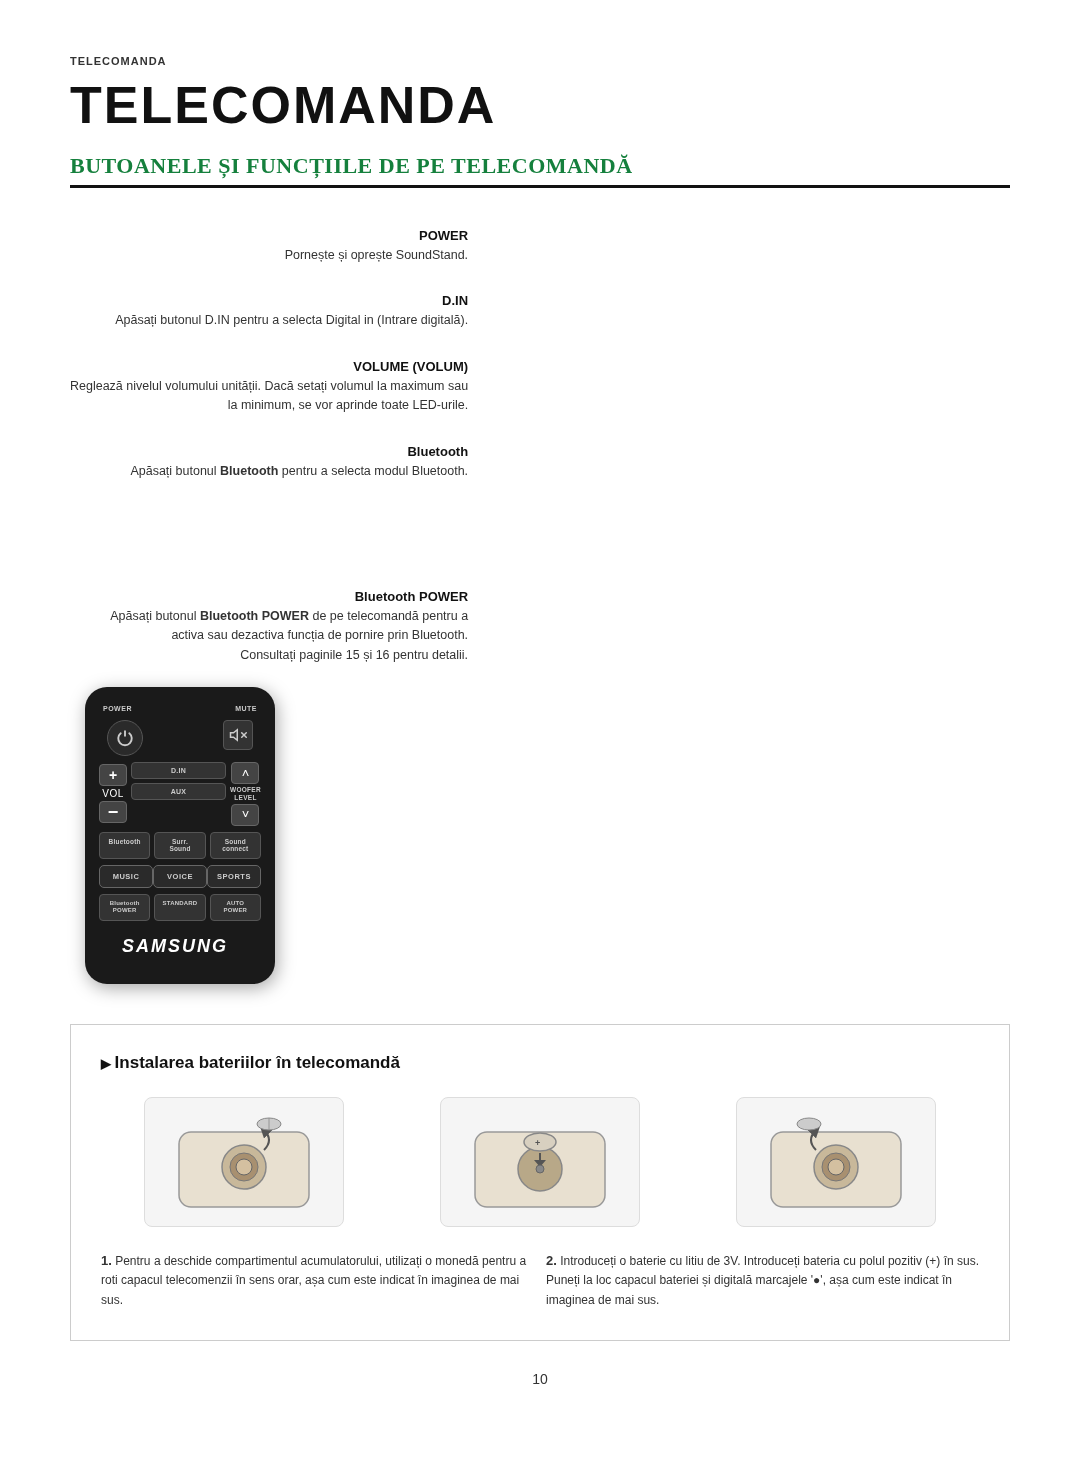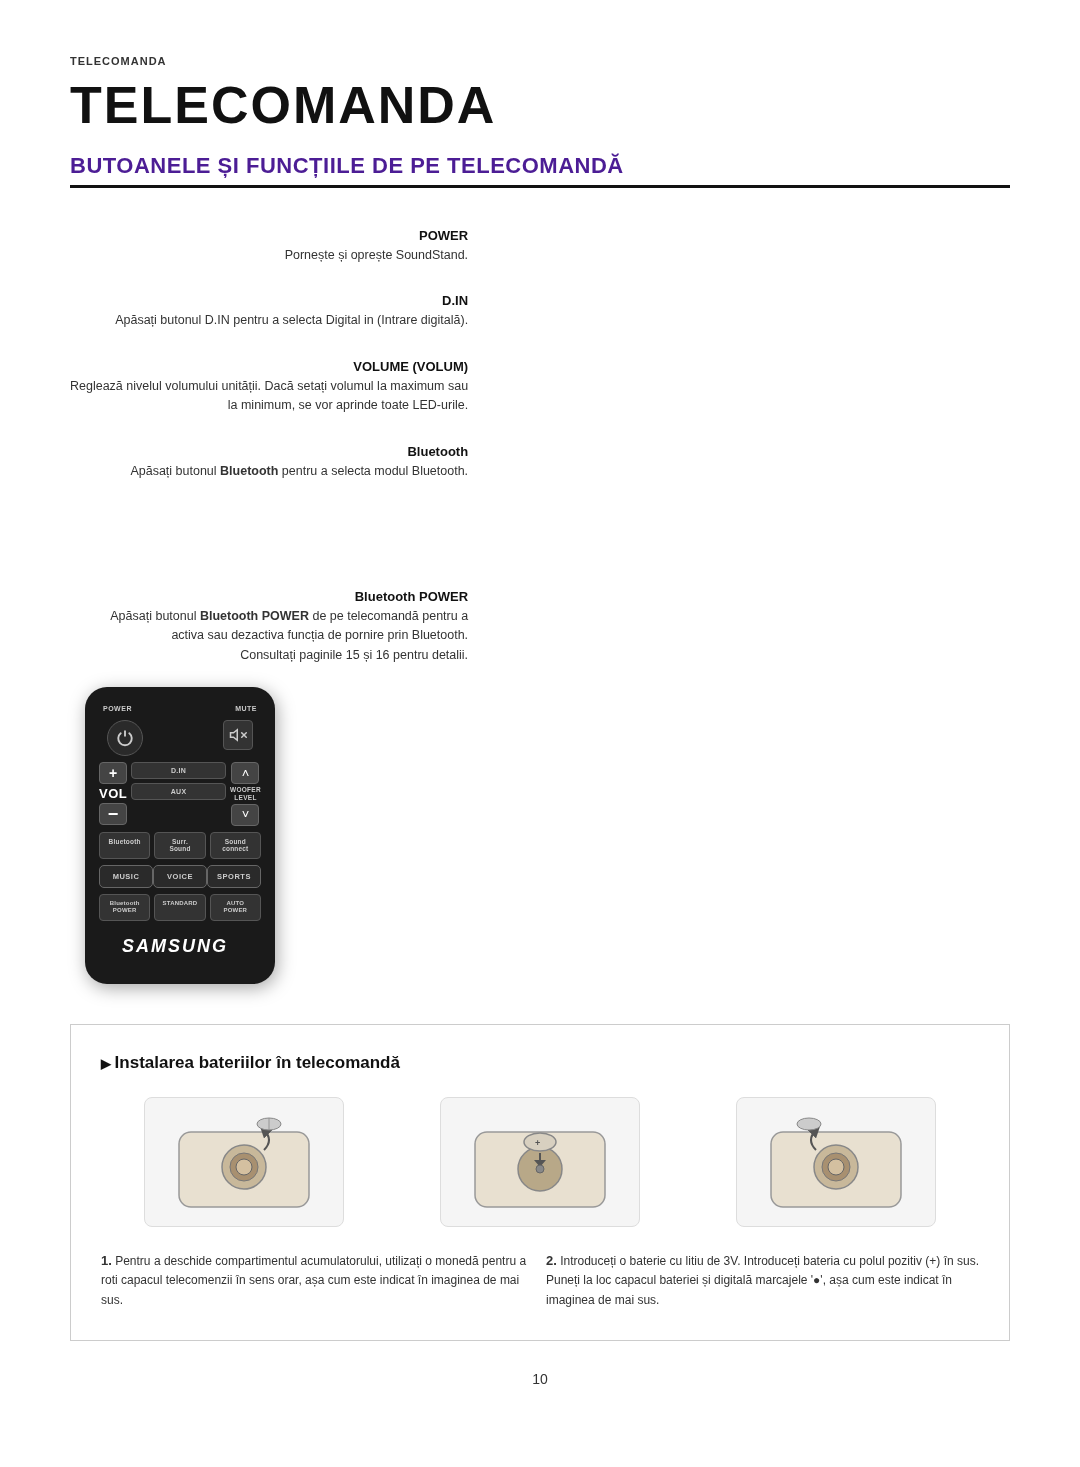--- a/index.html
+++ b/index.html
@@ -36,26 +36,27 @@
       letter-spacing: 2px;
       color: #111;
       margin-bottom: 18px;
       text-transform: uppercase;
     }
 
     
     .section-title {
       font-size: 22px;
       font-weight: 900;
-      color: #4c1d95;
+      color: #15803d;
       border-bottom: 3px solid #111;
       padding-bottom: 6px;
       margin-bottom: 30px;
       text-transform: uppercase;
       letter-spacing: 0.5px;
+      font-family: Liberation Serif, serif;
     }
 
     
     .main-content {
       display: flex;
       flex-direction: column;
       align-items: flex-start;
       gap: 0;
       margin-bottom: 40px;
     }
@@ -175,23 +176,23 @@
 
     .vol-block {
       display: flex;
       flex-direction: column;
       align-items: center;
       justify-content: center;
       gap: 2px;
     }
 
     .vol-label {
-      font-size: 13px;
+      font-size: 10px;
       color: #fff;
-      font-weight: 700;
+      font-weight: 400;
       letter-spacing: 0.5px;
     }
 
     .vol-btn {
       width: 28px;
       height: 22px;
       background: #444;
       border-radius: 4px;
       border: 1px solid #666;
       display: flex;

